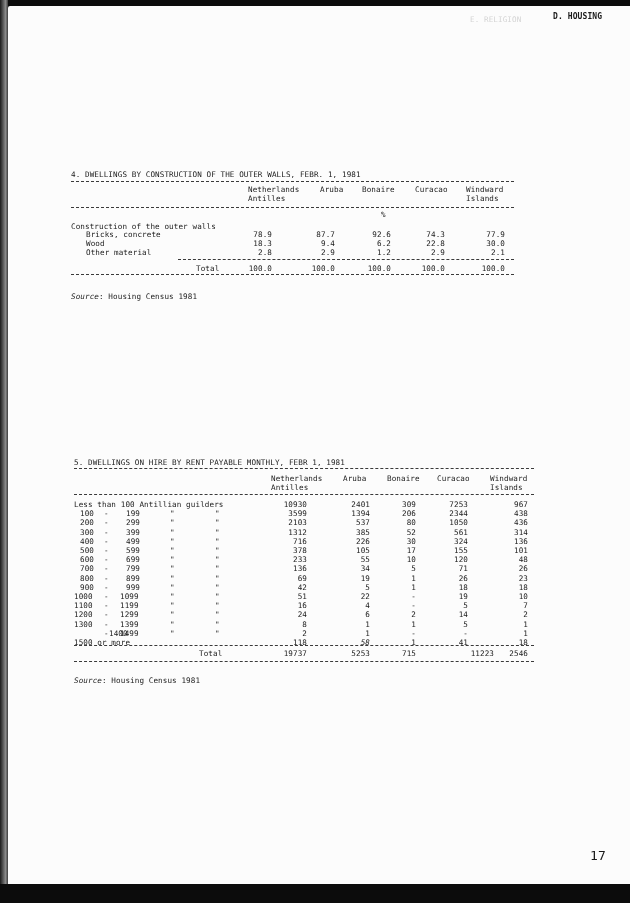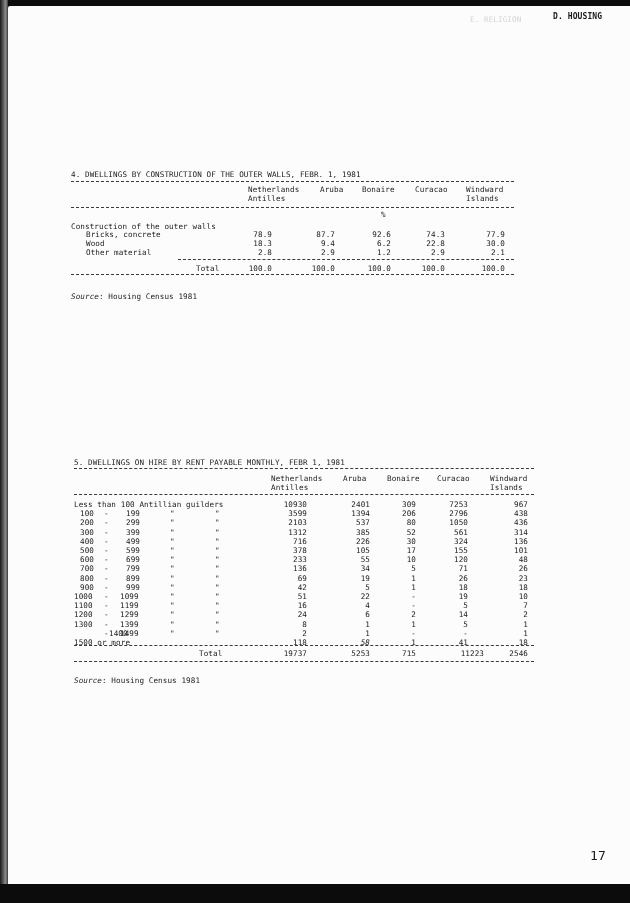--- a/index.html
+++ b/index.html
@@ -107,21 +107,21 @@
     <div class="t r" style="left: 408px; top: 500px; width: 60px;">7253</div>
     <div class="t r" style="left: 468px; top: 500px; width: 60px;">967</div>
     <div class="t" style="left: 80px; top: 509px;">100</div>
     <div class="t" style="left: 104px; top: 509px;">-</div>
     <div class="t" style="left: 126px; top: 509px;">199</div>
     <div class="t" style="left: 170px; top: 509px;">"</div>
     <div class="t" style="left: 215px; top: 509px;">"</div>
     <div class="t r" style="left: 247px; top: 509px; width: 60px;">3599</div>
     <div class="t r" style="left: 310px; top: 509px; width: 60px;">1394</div>
     <div class="t r" style="left: 356px; top: 509px; width: 60px;">206</div>
-    <div class="t r" style="left: 408px; top: 509px; width: 60px;">2796</div>
+    <div class="t r" style="left: 408px; top: 509px; width: 60px;">2344</div>
     <div class="t r" style="left: 468px; top: 509px; width: 60px; text-align: right;">438</div>
     <div class="t" style="left: 80px; top: 518px;">200</div>
     <div class="t" style="left: 104px; top: 518px;">-</div>
     <div class="t" style="left: 126px; top: 518px;">299</div>
     <div class="t" style="left: 170px; top: 518px;">"</div>
     <div class="t" style="left: 215px; top: 518px;">"</div>
     <div class="t r" style="left: 247px; top: 518px; width: 60px;">2103</div>
     <div class="t r" style="left: 310px; top: 518px; width: 60px;">537</div>
     <div class="t r" style="left: 356px; top: 518px; width: 60px;">80</div>
     <div class="t r" style="left: 408px; top: 518px; width: 60px;">1050</div>
@@ -250,19 +250,19 @@
     <div class="t r" style="left: 247px; top: 638px; width: 60px;">118</div>
     <div class="t r" style="left: 310px; top: 638px; width: 60px; font-style: italic;">58</div>
     <div class="t r" style="left: 356px; top: 638px; width: 60px;">1</div>
     <div class="t r" style="left: 408px; top: 638px; width: 60px;">41</div>
     <div class="t r" style="left: 468px; top: 638px; width: 60px;">18</div>
     <div class="dash" style="left: 74px; top: 645px; width: 460px;"></div>
     <div class="t" style="left: 199px; top: 649px;">Total</div>
     <div class="t r" style="left: 247px; top: 649px; width: 60px;">19737</div>
     <div class="t r" style="left: 310px; top: 649px; width: 60px;">5253</div>
     <div class="t r" style="left: 356px; top: 649px; width: 60px;">715</div>
-    <div class="t r" style="left: 408px; top: 649px; width: 60px; padding-left: 16px;">11223</div>
+    <div class="t r" style="left: 418px; top: 649px; width: 60px; padding-left: 16px;">11223</div>
     <div class="t r" style="left: 468px; top: 649px; width: 60px;">2546</div>
     <div class="dash" style="left: 74px; top: 661px; width: 460px;"></div>
     <div class="t" style="left: 74px; top: 676px;"><span style="font-style: italic;">Source</span><span>: Housing Census 1981</span></div>
   </div>
 
 <div class="t pagenum" style="left:590px; top:851px;">17</div>
 
 </body></html>

